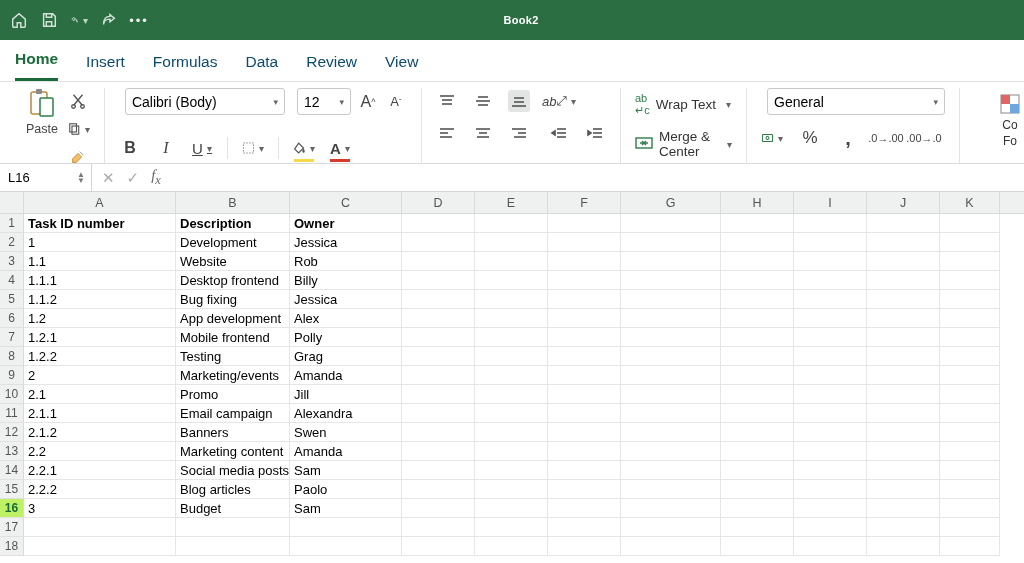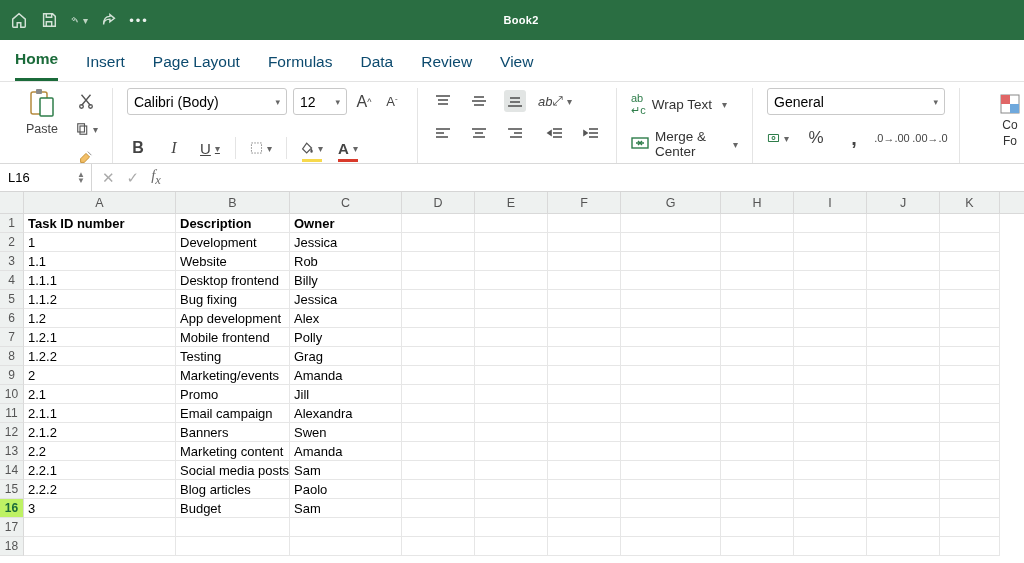--- a/index.html
+++ b/index.html
@@ -7,27 +7,27 @@
   .titlebar { background: #2a6e42; height: 40px; display: flex; align-items: center; color: #fff; padding: 0 10px; }
   .tb-left { display: flex; gap: 12px; align-items: center; }
   .tb-icon { width: 18px; height: 18px; display:flex;align-items:center;justify-content:center; opacity:0.9;}
   .tb-icon svg { stroke: #e6efe8; fill:none; stroke-width:1.6; }
   .tb-title { flex:1; text-align:center; font-weight:600; font-size:11px; letter-spacing:0.3px;}
   .tabs { background: #fff; border-bottom: 1px solid #e3e3e3; height: 42px; display:flex; align-items:flex-end; gap: 28px; padding: 0 15px; }
   .tab { font-size: 15.5px; color:#0c4a6e; padding: 8px 0 10px; cursor:pointer; font-weight:400;}
   .tab.active { color:#1b6b3a; font-weight:700; border-bottom: 3px solid #1b6b3a; }
   .ribbon { background:#fff; height:82px; border-bottom:1px solid #d9d9d9; display:flex; align-items:stretch; padding: 6px 0 0 12px;}
   .group { border-right:1px solid #e4e4e4; padding: 0 14px 4px; display:flex; flex-direction:column; justify-content:space-between;}
-  .group-body { display:flex; gap:16px; }
+  .group-body { display:flex; gap:8px; }
   .paste-col { display:flex; flex-direction:column; align-items:center; gap:2px;}
   .paste-icon { width:28px; height:32px; }
   .mini-col { display:flex; flex-direction:column; gap:6px; padding-top:2px;}
   .mini { width:24px; height:22px; display:flex;align-items:center;justify-content:center; color:#555;}
   .font-row { display:flex; gap:6px; align-items:center; }
-  .dd { border:1px solid #c9c9c9; border-radius:3px; height:27px; display:flex; align-items:center; padding:0 6px; font-size:14px; background:#fff;}
+  .dd { border:1px solid #c9c9c9; border-radius:3px; height:27px; display:flex; align-items:center; padding:0 6px; font-size:14px; background:#fff;margin-left:6px;}
   .dd.fontname { width:160px; justify-content:space-between;}
   .dd.fontsize { width:54px; justify-content:space-between;}
   .caret { font-size:9px; color:#666; margin-left:4px;}
   .btnrow { display:flex; gap:14px; padding-top:10px;}
   .rbtn { width:22px; height:22px; display:flex;align-items:center;justify-content:center; color:#444; position:relative;}
   .underline-bar::after{content:"";position:absolute;bottom:-3px;left:3px;right:3px;height:3px;}
   .align-grid { display:flex; flex-direction:column; gap:10px; padding-top:2px;}
   .align-row { display:flex; gap:14px;}
   .wrap-col { display:flex; flex-direction:column; gap:12px; padding-top:4px; font-size:13.5px; color:#333;}
   .wrap-item{display:flex;align-items:center;gap:6px;}
@@ -82,21 +82,20 @@
       </span>
     <span class="tb-icon" style="letter-spacing:2px;">•••</span>
   </div>
   <div class="tb-title">Book2</div>
   <div style="width:120px;"></div>
 </div>
 
 <div class="tabs">
   <div class="tab active">Home</div>
   <div class="tab">Insert</div>
-  <div class="tab">Page Layout</div>
   <div class="tab">Formulas</div>
   <div class="tab">Data</div>
   <div class="tab">Review</div>
   <div class="tab">View</div>
 </div>
 
 <div class="ribbon">
 
   <div class="group">
     <div class="group-body">

